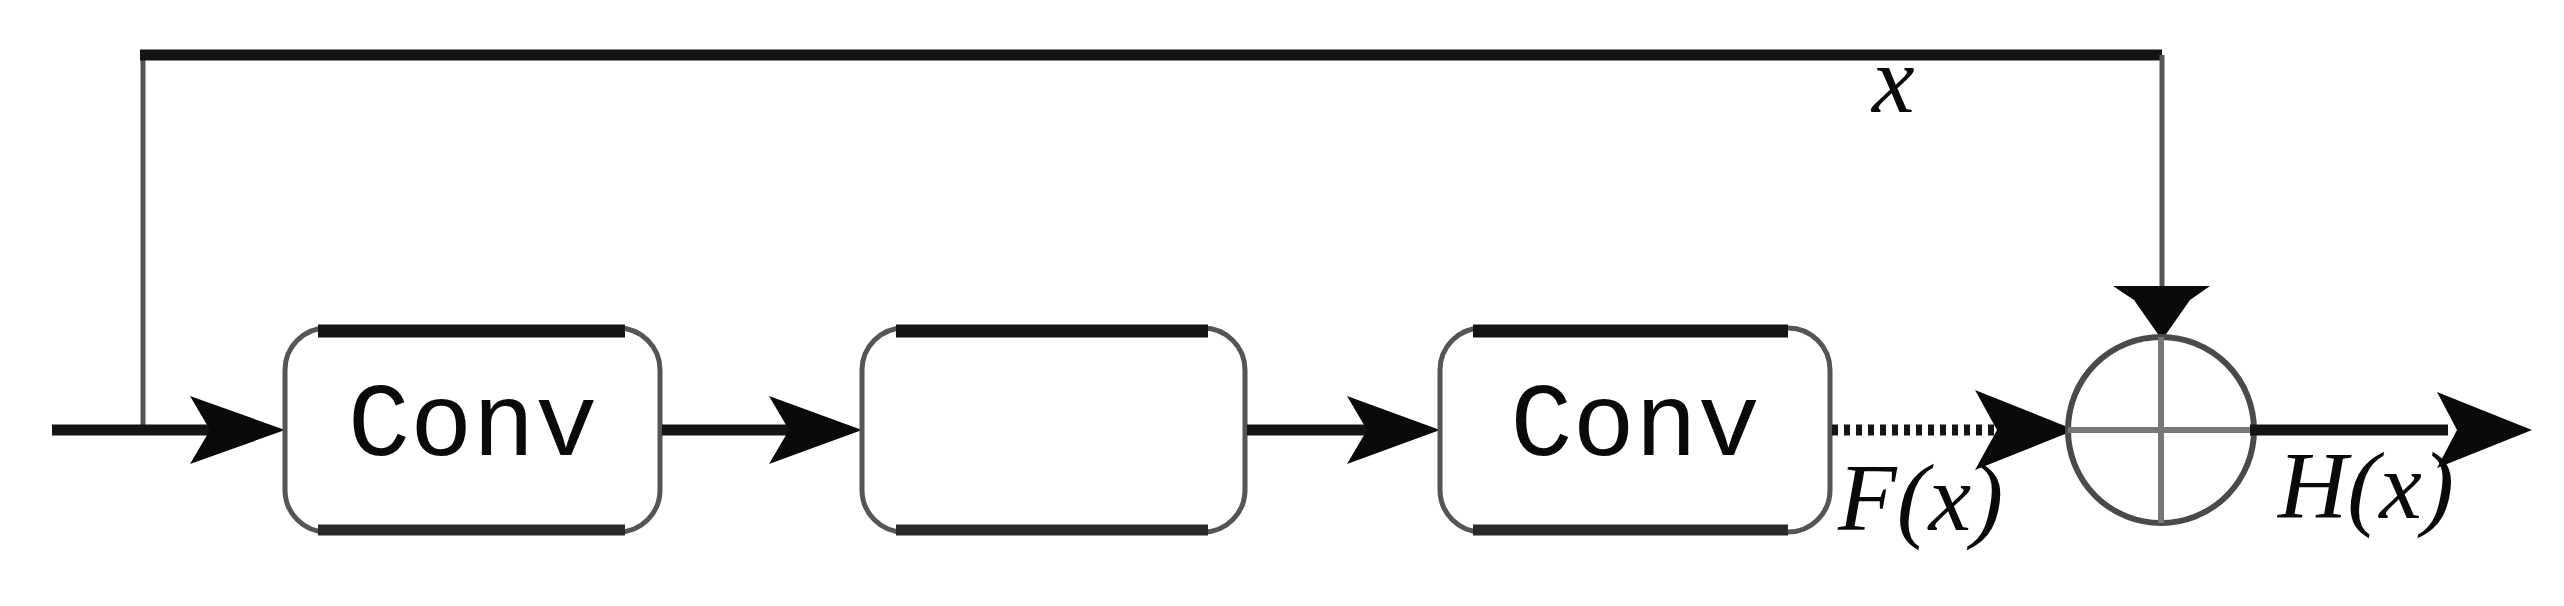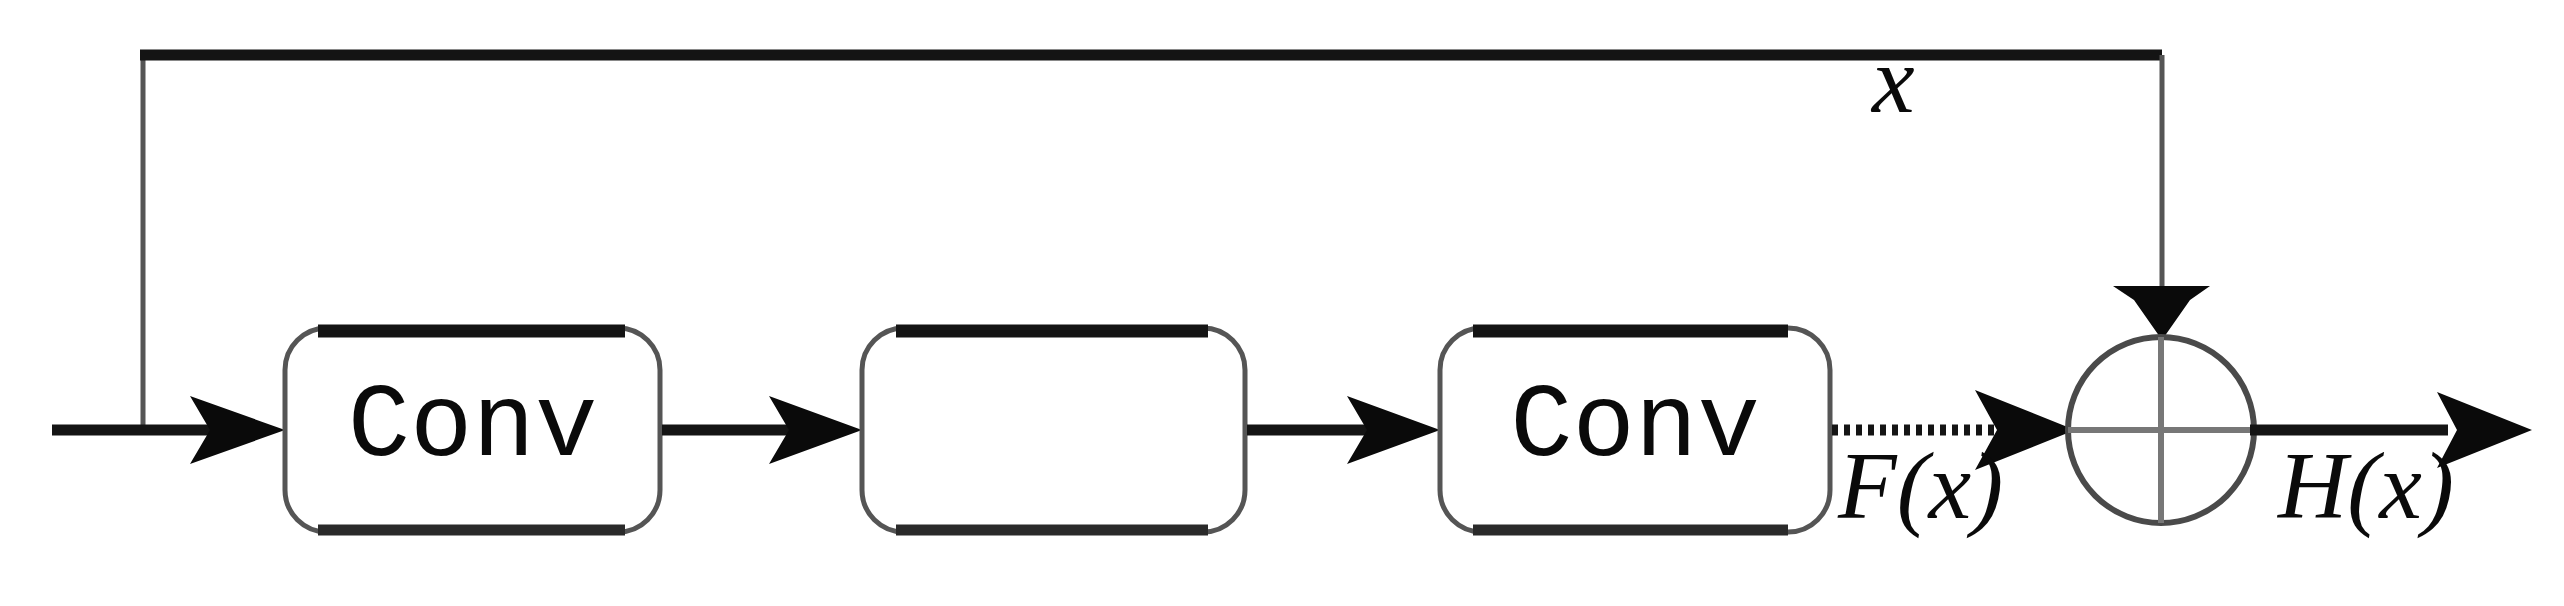--- a/index.html
+++ b/index.html
@@ -39,21 +39,21 @@
     font-size: 96px;
     line-height: 1;
     color: #0a0a0a;
     white-space: nowrap;
     user-select: none;
   }
   #label-conv1 { left: 285px; top: 375px; width: 375px; }
   #label-relu  { left: 862px; top: 375px; width: 383px; }
   #label-conv2 { left: 1440px; top: 375px; width: 390px; }
   #label-x     { left: 1872px; top: 32px; }
-  #label-fx    { left: 1838px; top: 438px; }
+  #label-fx    { left: 1838px; top: 450px; }
   #label-hx    { left: 2278px; top: 438px; }
 </style>
 </head>
 <body>
 
 <div id="diagram-root">
 
   <svg id="diagram-svg" viewBox="0 0 2564 606" xmlns="http://www.w3.org/2000/svg">
 
     <defs>

